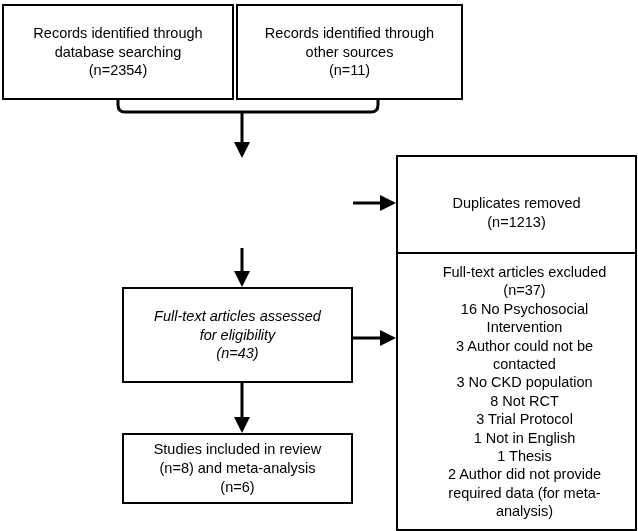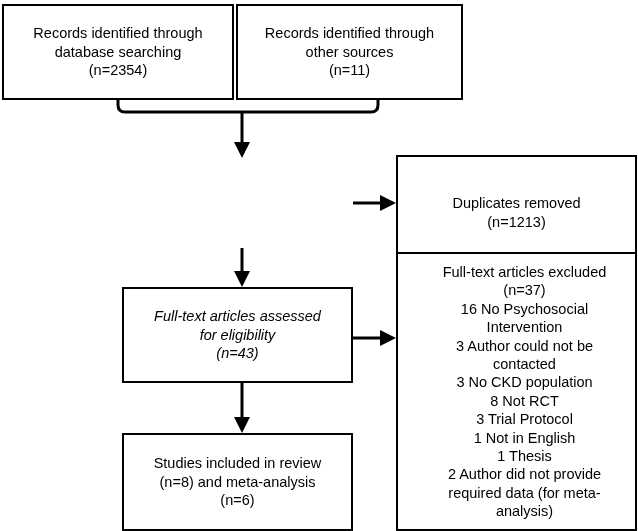--- a/index.html
+++ b/index.html
@@ -37,21 +37,21 @@
     box-sizing: border-box;
   }
 
   
   #box-db        { left: 2px;   top: 4px;   width: 232px; height: 96px; }
   #box-other     { left: 236px; top: 4px;   width: 227px; height: 96px; }
 
   
   #box-screened  { left: 122px; top: 158px; width: 231px; height: 90px; }
   #box-eligible  { left: 122px; top: 287px; width: 231px; height: 96px; font-style: italic; }
-  #box-included  { left: 122px; top: 433px; width: 231px; height: 98px; }
+  #box-included  { left: 122px; top: 433px; width: 231px; height: 71px; }
 
   
   #box-duplicates{ left: 396px; top: 155px; width: 241px; height: 115px; }
   #box-excluded  { left: 396px; top: 252px; width: 241px; height: 279px;
                    align-items: flex-start; padding-left: 16px; }
   #box-excluded .box-text { padding-top: 9px; line-height: 1.27; }
 
   
   #connectors {
     position: absolute;

